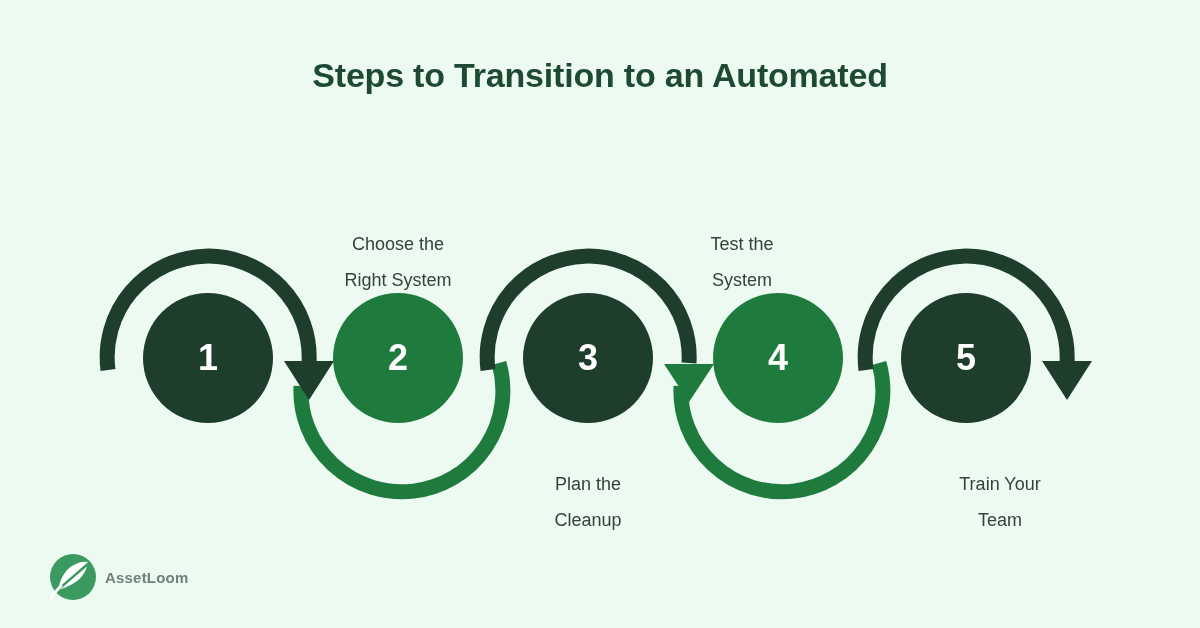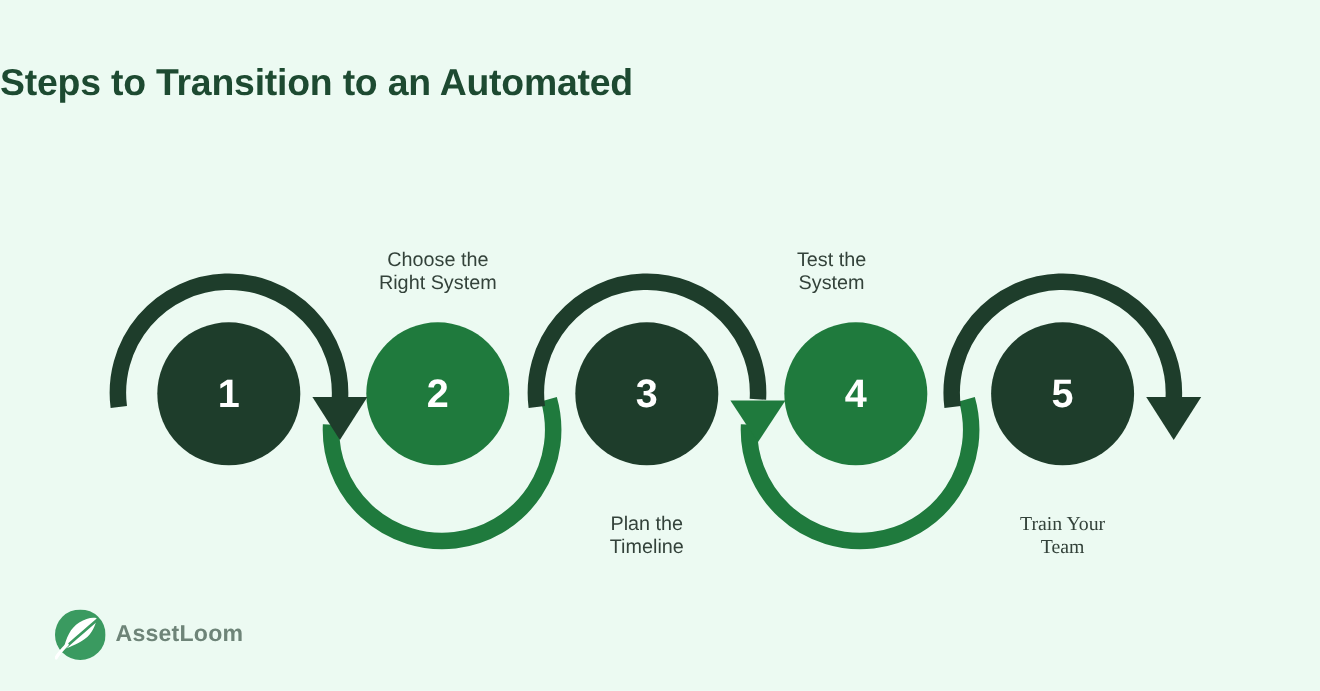--- a/index.html
+++ b/index.html
@@ -14,52 +14,52 @@
   }
   *{margin:0;padding:0;box-sizing:border-box;}
   html,body{width:1200px;height:628px;}
   body{font-family:"Liberation Sans", sans-serif;}
   .canvas{
     position:relative;width:1200px;height:628px;overflow:hidden;
     background:var(--background);
   }
   .title{
     position:absolute;top:50px;left:0;width:1200px;
-    text-align:left;color:var(--title-text);
+    text-align:center;color:var(--title-text);
     font-size:34px;font-weight:800;line-height:50px;letter-spacing:-0.2px;
   }
   .flow-svg{position:absolute;left:0;top:0;width:1200px;height:628px;}
   .c-dark{fill:var(--dark-green);}
   .c-green{fill:var(--medium-green);}
   .arc{fill:none;stroke-width:15px;stroke-linecap:butt;}
   .arc-dark{stroke:var(--dark-green);}
   .arc-green{stroke:var(--medium-green);}
   .arrow-dark{fill:var(--dark-green);}
   .arrow-green{fill:var(--medium-green);}
   .step-number{
     position:absolute;width:130px;height:130px;top:293px;
     display:flex;align-items:center;justify-content:center;
     color:var(--number-text);font-size:36px;font-weight:800;
   }
   .step-label{
     position:absolute;width:220px;text-align:center;
-    color:var(--label-text);font-size:18px;line-height:21px;
+    color:var(--label-text);font-size:18px;line-height:36px;
     white-space:pre-line;
   }
   .label-top{top:226px;}
   .label-bottom{top:466px;}
   .n1{left:143px;} .n2{left:333px;} .n3{left:523px;} .n4{left:713px;} .n5{left:901px;}
-  .l1{left:98px;}  .l2{left:288px;} .l3{left:478px;} .l4{left:646px;text-align:center;} .l5{left:856px;font-family:Liberation Serif, serif;}
+  .l1{left:98px;}  .l2{left:288px;} .l3{left:478px;} .l4{left:632px;text-align:center;} .l5{left:890px;}
   .brand{
     position:absolute;left:50px;top:554px;height:46px;
     display:flex;align-items:center;gap:9px;
   }
   .brand-icon{width:46px;height:46px;display:block;}
   .brand-name{
-    color:var(--brand-text);font-size:21px;font-weight:700;letter-spacing:0.2px;
+    color:var(--brand-text);font-size:15px;font-weight:700;letter-spacing:0.2px;
   }
 </style>
 </head>
 <body>
 
 <div class="canvas">
 
   <h1 class="title"><span>Steps to Transition to an Automated</span><br></h1>
 
   <svg class="flow-svg" viewBox="0 0 1200 628" aria-hidden="true">
@@ -84,21 +84,21 @@
 
   <div class="step-number n1">1</div>
   <div class="step-number n2">2</div>
   <div class="step-number n3">3</div>
   <div class="step-number n4">4</div>
   <div class="step-number n5">5</div>
 
   <div class="step-label label-top    l2">Choose the
 Right System</div>
   <div class="step-label label-bottom l3">Plan the
-Timeline</div>
+Cleanup</div>
   <div class="step-label label-top    l4">Test the
 System</div>
   <div class="step-label label-bottom l5">Train Your
 Team</div>
 
   <div class="brand">
     <svg class="brand-icon" viewBox="0 0 46 46" aria-hidden="true">
       <circle cx="23" cy="23" r="23" fill="var(--brand-icon-green)"></circle>
       <path d="M 8 36 C 10 26, 14 17, 22 12 C 28 8, 34 7, 38 8 C 37 14, 34 22, 27 27 C 20 32, 12 35, 8 36 Z" fill="#ffffff"></path>
       <path d="M 6 38 C 14 30, 24 22, 39 9" fill="none" stroke="var(--brand-icon-green)" stroke-width="2.5"></path>

